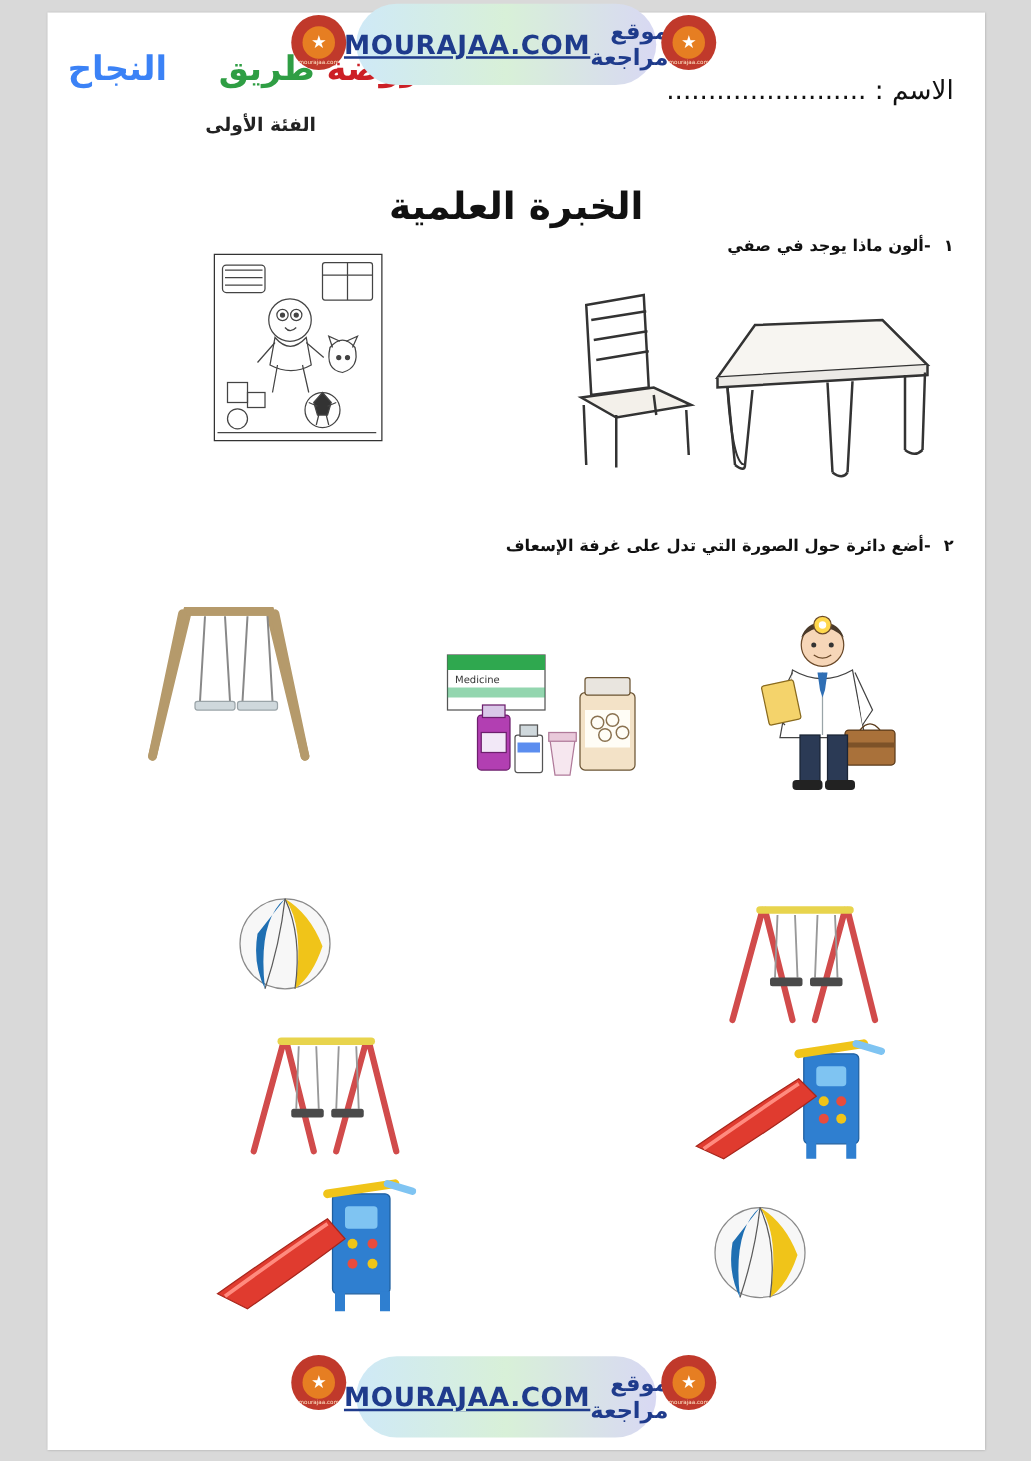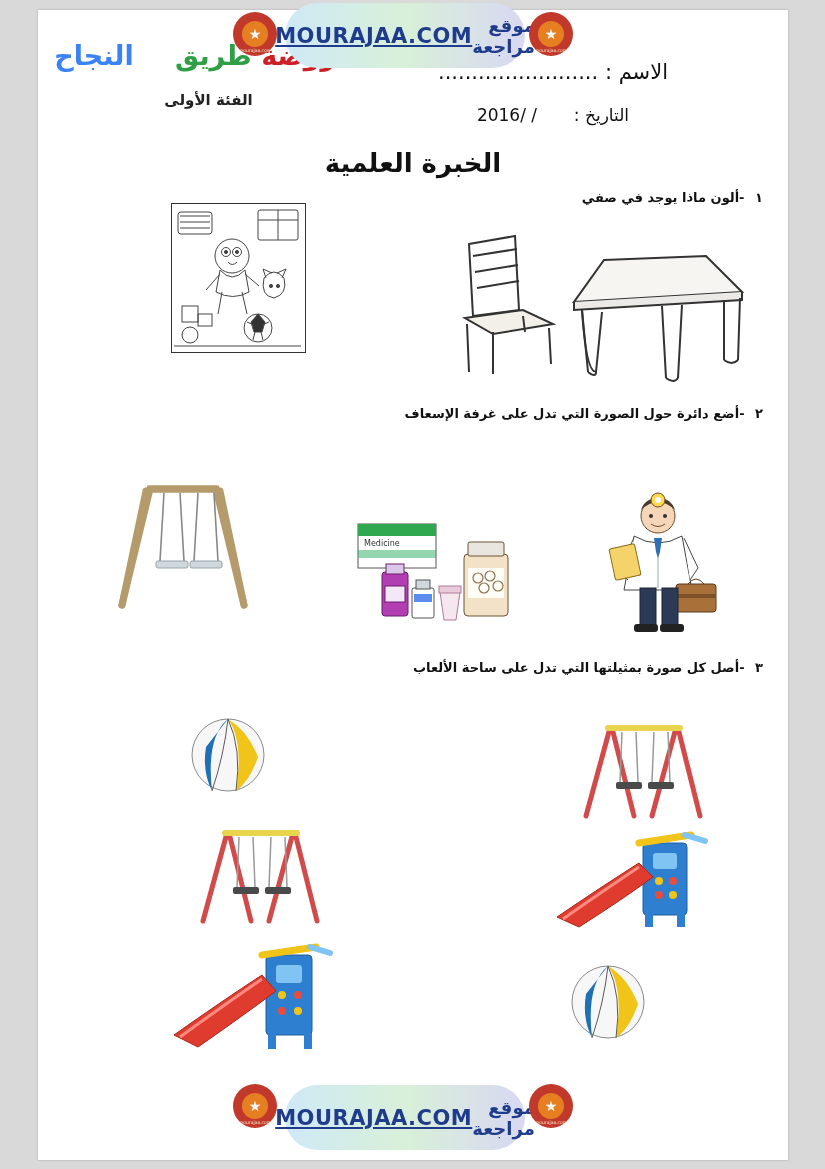--- a/index.html
+++ b/index.html
@@ -47,55 +47,55 @@
   .kg-logo .line2 {
     margin-top: 20px;
     font-size: 15px;
     color: #222;
     font-weight: bold;
   }
 
   .name-row, .date-row {
     position: absolute;
     direction: rtl;
-    text-align: center;
+    text-align: right;
     font-size: 19px;
     color: #111;
     white-space: nowrap;
   }
   .name-row { right: 25px; top: 50px; width: 420px; font-size: 21px; }
   .date-row { right: 25px; top: 95px; width: 420px; font-size: 17px; }
   .dots { letter-spacing: 2px; }
 
   .doc-title {
     position: absolute;
     top: 138px;
     left: 0;
     width: 750px;
     text-align: center;
-    font-size: 26px;
+    font-size: 30px;
     font-weight: bold;
     color: #111;
     direction: rtl;
   }
 
   
   .q {
     position: absolute;
     direction: rtl;
     text-align: right;
     font-size: 13px;
     font-weight: bold;
     color: #111;
     white-space: nowrap;
     right: 25px;
   }
   .q .num { margin-left: 6px; }
   #q1 { top: 180px; }
-  #q2 { top: 396px; text-align: center; }
+  #q2 { top: 420px; text-align: center; }
   #q3 { top: 650px; }
 
   
   .art { position: absolute; }
 
   
   .color-frame {
     position: absolute;
     left: 133px;
     top: 193px;
@@ -177,25 +177,20 @@
         <span class="w3">النجاح</span>
       </div>
       <div class="line2">الفئة الأولى</div>
     </div>
 
     <div class="name-row">
       <span>الاسم :</span>
       <span class="dots">........................</span>
     </div>
 
-    <div class="date-row">
-      <span>التاريخ :</span>
-      <span style="display:inline-block;width:26px;"></span>
-      <span>/      /2016</span>
-    </div>
 
     <div class="doc-title">الخبرة العلمية</div>
 
     <div class="q" id="q1">
       <span class="num">١</span>
       <span>-ألون ماذا يوجد في صفي</span>
     </div>
 
     <div class="color-frame">
       <svg width="131" height="146" viewBox="0 0 131 146">
@@ -328,24 +323,20 @@
       <rect x="76" y="96" width="40" height="28" rx="3" fill="#a9713a" stroke="#5a3a1a"></rect>
       <path d="M88 96 q8 -10 16 0" fill="none" stroke="#5a3a1a"></path>
       <rect x="76" y="106" width="40" height="4" fill="#7d5228"></rect>
 
       <rect x="40" y="100" width="16" height="40" fill="#2b3a55" stroke="#1b2536"></rect>
       <rect x="62" y="100" width="16" height="40" fill="#2b3a55" stroke="#1b2536"></rect>
       <rect x="34" y="136" width="24" height="8" rx="3" fill="#222"></rect>
       <rect x="60" y="136" width="24" height="8" rx="3" fill="#222"></rect>
     </svg>
 
-    <div class="q" id="q3">
-      <span class="num">٣</span>
-      <span>-أصل كل صورة بمثيلتها التي تدل على ساحة الألعاب</span>
-    </div>
 
     <svg class="art" style="left:150px; top:705px;" width="80" height="80" viewBox="0 0 80 80">
       <circle cx="40" cy="40" r="36" fill="#f7f7f7" stroke="#8a8a8a"></circle>
       <path d="M40 4 q-22 18 -16 72 q-10 -20 -6 -44 z" fill="#1f6fb2"></path>
       <path d="M40 4 q16 22 8 72 q14 -10 22 -34 q-10 -26 -30 -38 z" fill="#f0c419"></path>
       <path d="M40 4 q-4 36 -16 72" fill="none" stroke="#5a5a5a"></path>
       <path d="M40 4 q14 30 8 72" fill="none" stroke="#5a5a5a"></path>
     </svg>
 
     <svg class="art" style="left:155px; top:815px;" width="135" height="100" viewBox="0 0 135 100">

